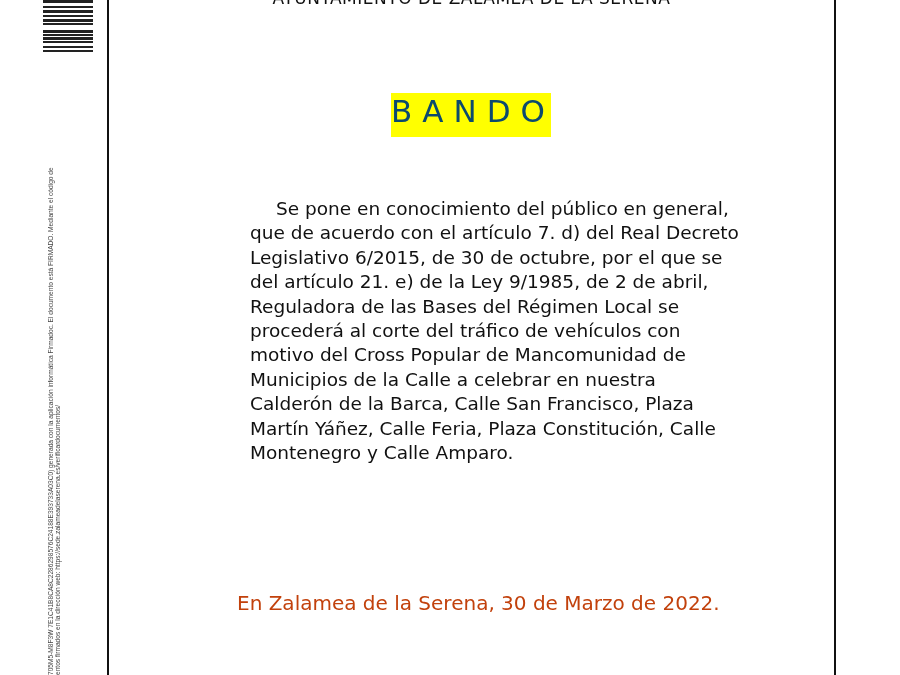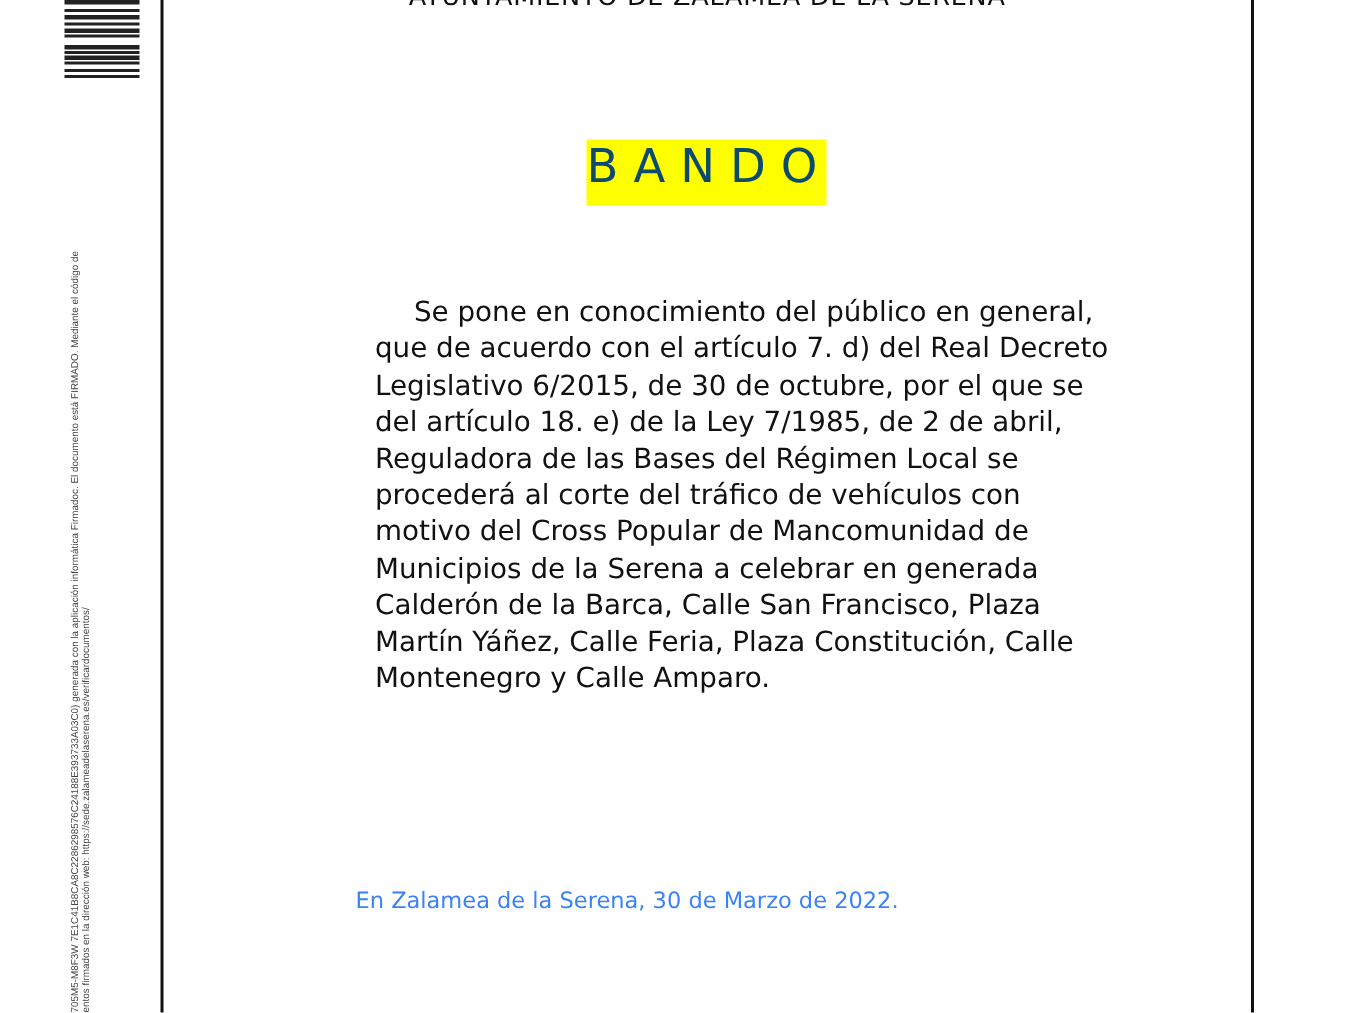--- a/index.html
+++ b/index.html
@@ -9,21 +9,21 @@
   .side { position:absolute; left:47px; top:675px; width:580px; transform-origin:0 0; transform:rotate(-90deg); font-family:"Liberation Sans", sans-serif; font-size:6.6px; color:#444; line-height:7px; white-space:nowrap; }
   .frame-left { position:absolute; left:107px; top:0; width:2px; height:675px; background:#111; }
   .frame-right { position:absolute; left:834px; top:0; width:2px; height:675px; background:#111; }
   .header { position:absolute; left:109px; width:725px; top:-12px; text-align:center; font-size:17px; letter-spacing:0.5px; color:#111; }
   .title-wrap { position:absolute; left:391px; top:93px; }
   .title-hl { position:absolute; left:0; top:0; width:160px; height:44px; background:#ffff00; }
   .title { position:relative; font-size:31px; letter-spacing:10px; color:#0c4a6e; line-height:32px; padding-top:2px; }
   .body { position:absolute; left:211px; top:197px; width:560px; font-size:18.5px; line-height:24.4px; color:#111;margin-left:39px; }
   .body p { margin:0; }
   .indent { text-indent:26px; }
-  .closing { position:absolute; left:237px; top:591px; font-size:15px; color:#3b82f6; }
+  .closing { position:absolute; left:237px; top:591px; font-size:20px; color:#c2410c; }
 </style>
 </head>
 <body>
 
 <div class="barcode">
   <div style="top:0;height:3px"></div>
   <div style="top:6px;height:2px"></div>
   <div style="top:10px;height:3px"></div>
   <div style="top:15px;height:2px"></div>
   <div style="top:19px;height:3px"></div>
@@ -48,23 +48,23 @@
 
 <div class="title-wrap">
   <div class="title-hl"></div>
   <div class="title">BANDO</div>
 </div>
 
 <div class="body">
   <p class="indent">Se pone en conocimiento del público en general,</p>
   <p>que de acuerdo con el artículo 7. d) del Real Decreto</p>
   <p>Legislativo 6/2015, de 30 de octubre, por el que se</p>
-  <p>del artículo 18. e) de la Ley 7/1985, de 2 de abril,</p>
+  <p>del artículo 21. e) de la Ley 9/1985, de 2 de abril,</p>
   <p>Reguladora de las Bases del Régimen Local se</p>
   <p>procederá al corte del tráfico de vehículos con</p>
   <p>motivo del Cross Popular de Mancomunidad de</p>
-  <p>Municipios de la Serena a celebrar en generada</p>
+  <p>Municipios de la Calle a celebrar en nuestra</p>
   <p>Calderón de la Barca, Calle San Francisco, Plaza</p>
   <p>Martín Yáñez, Calle Feria, Plaza Constitución, Calle</p>
   <p>Montenegro y Calle Amparo.</p>
 </div>
 
 <div class="closing">En Zalamea de la Serena, 30 de Marzo de 2022.</div>
 
 </body></html>

